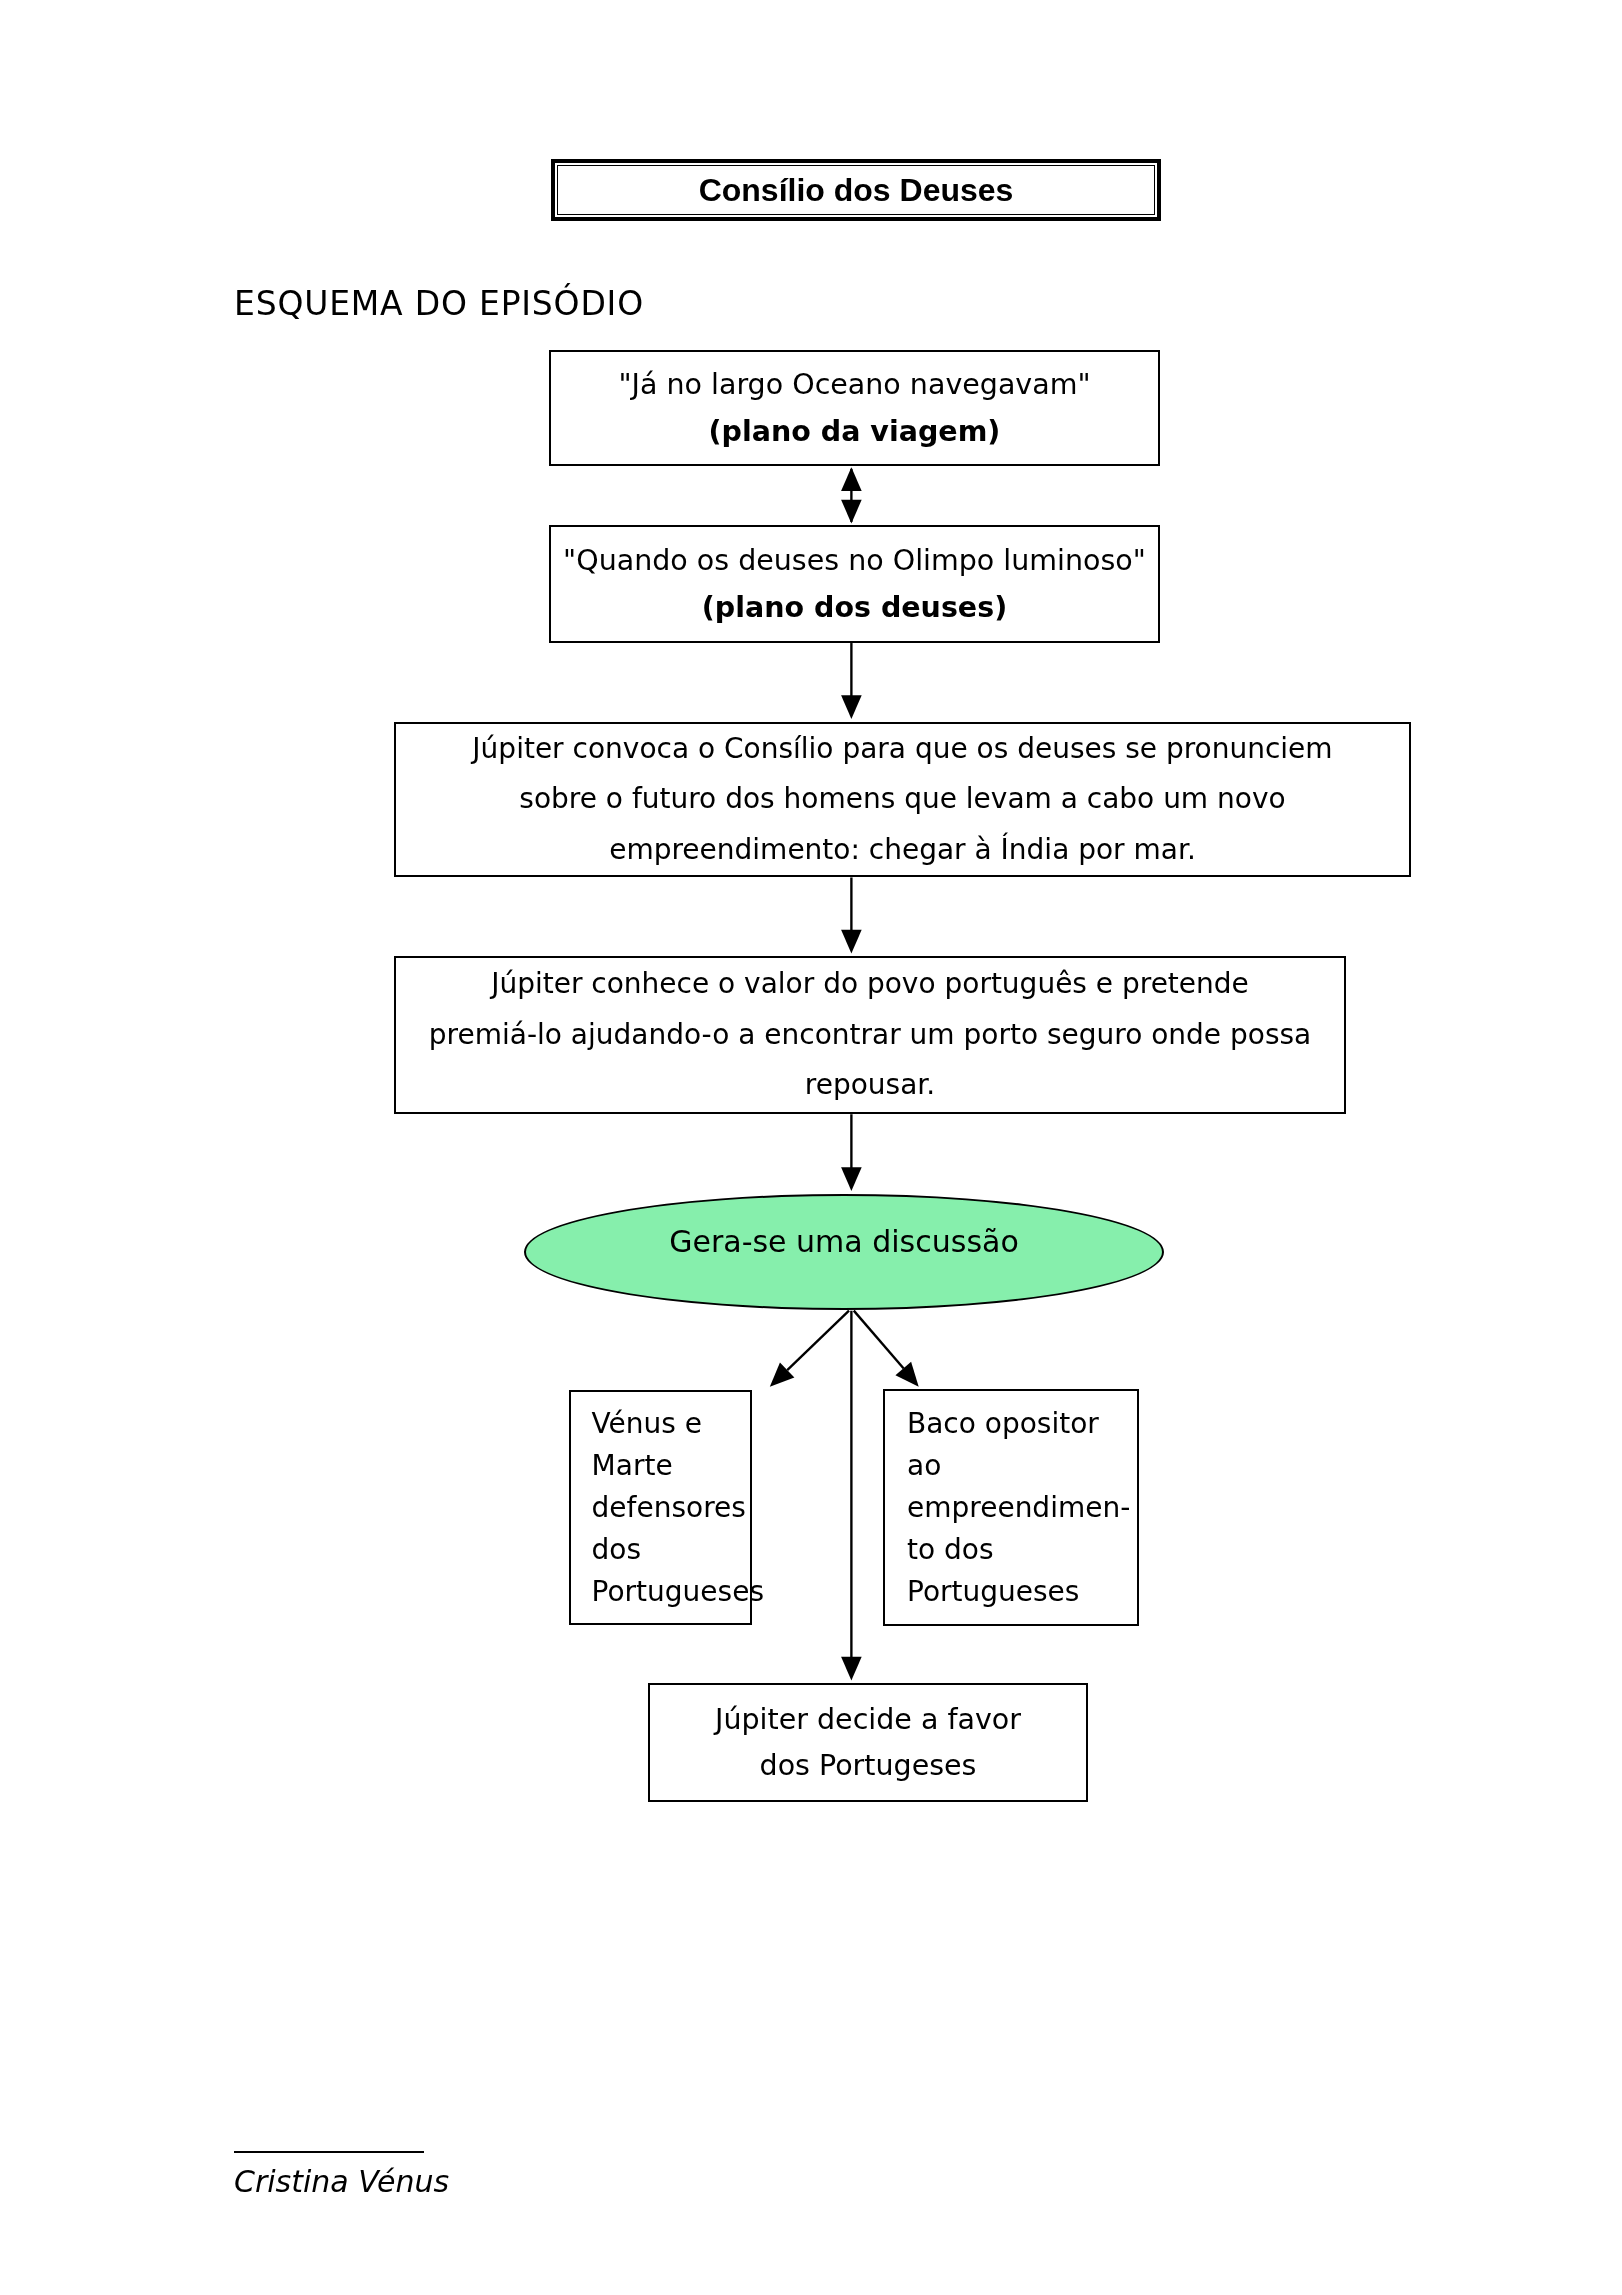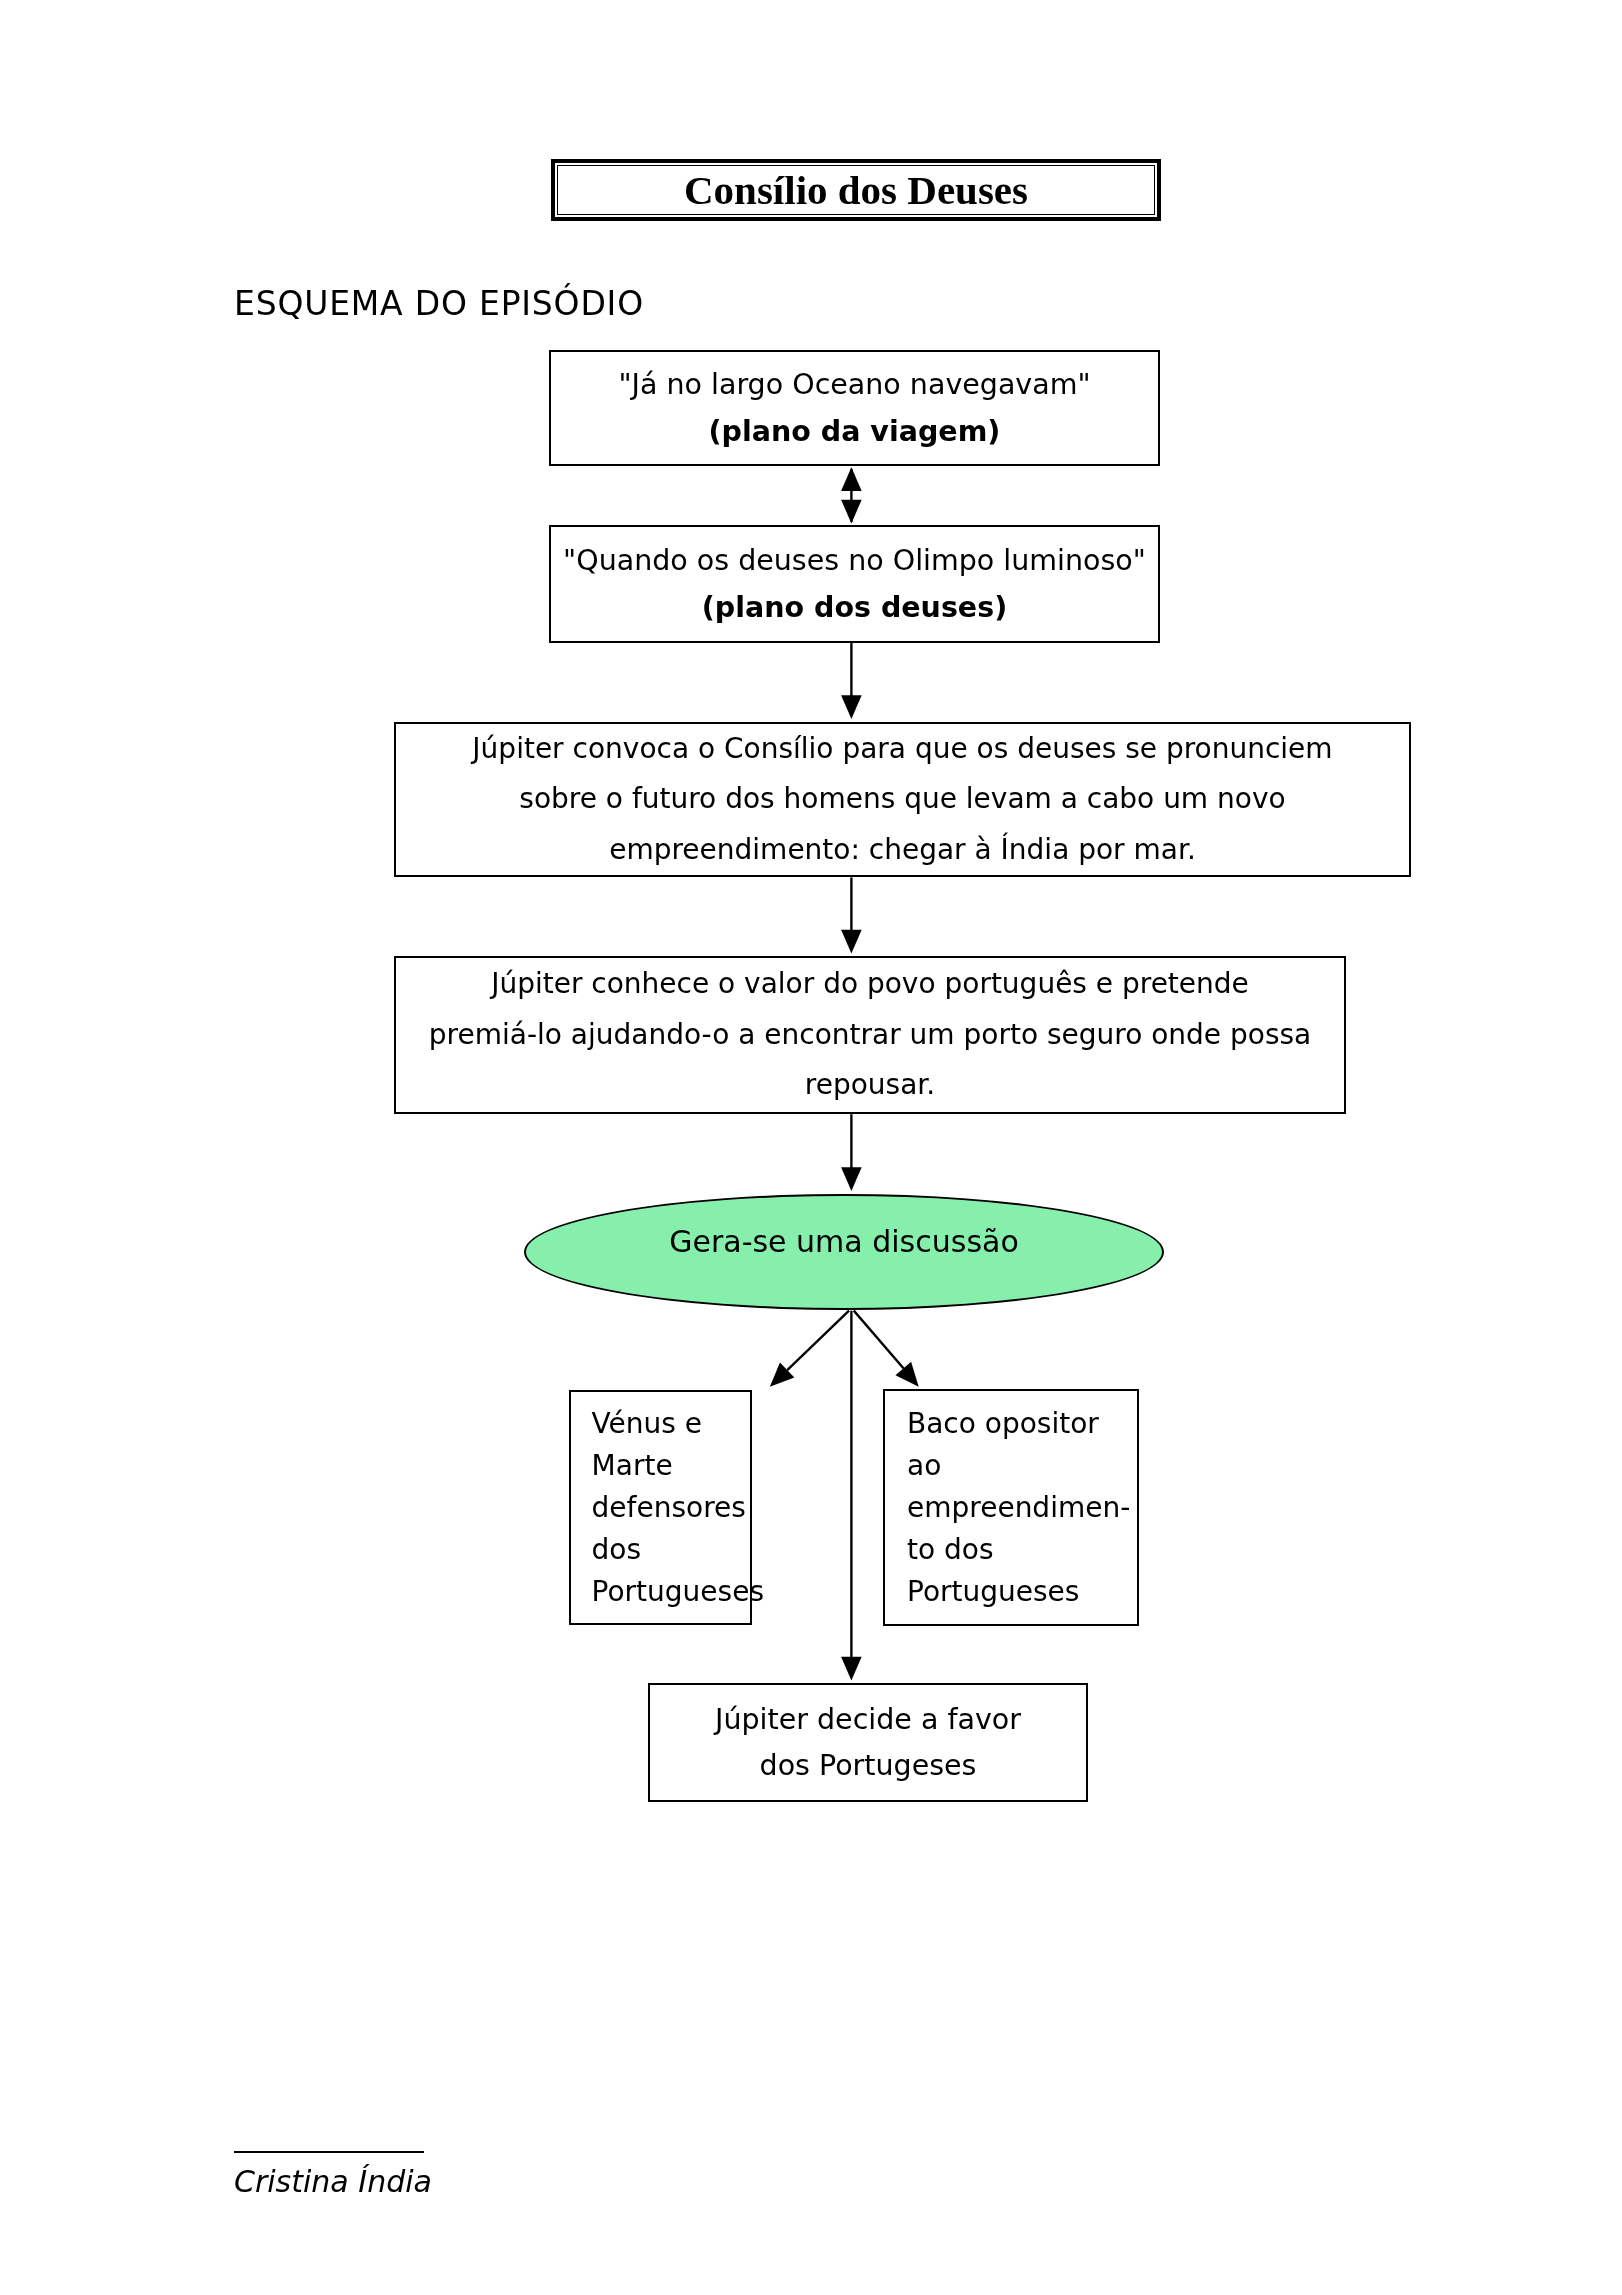--- a/index.html
+++ b/index.html
@@ -29,23 +29,23 @@
     padding: 2.4px;
     background: #fff;
   }
   .title-inner {
     box-sizing: border-box;
     width: 100%; height: 100%;
     border: 1.6px solid #000;
     display: flex; align-items: center; justify-content: center;
   }
   .title-text {
-    font-family: Liberation Serif, serif;
+    font-family: Liberation Sans, sans-serif;
     font-weight: bold;
-    font-size: 41px;
+    font-size: 32px;
     line-height: 1;
   }
 
   .heading {
     position: absolute;
     left: 234px; top: 284px;
     font-size: 33px;
     letter-spacing: 0.8px;
     white-space: nowrap;
   }
@@ -191,16 +191,16 @@
 to dos
 Portugueses</div>
   </div>
 
   <div class="fbox box-final">
     <div class="multiline">Júpiter decide a favor
 dos Portugeses</div>
   </div>
 
   <div class="footer-line"></div>
-  <div class="footer-author">Cristina Índia</div>
+  <div class="footer-author">Cristina Vénus</div>
 
 </div>
 
 
 </body></html>

